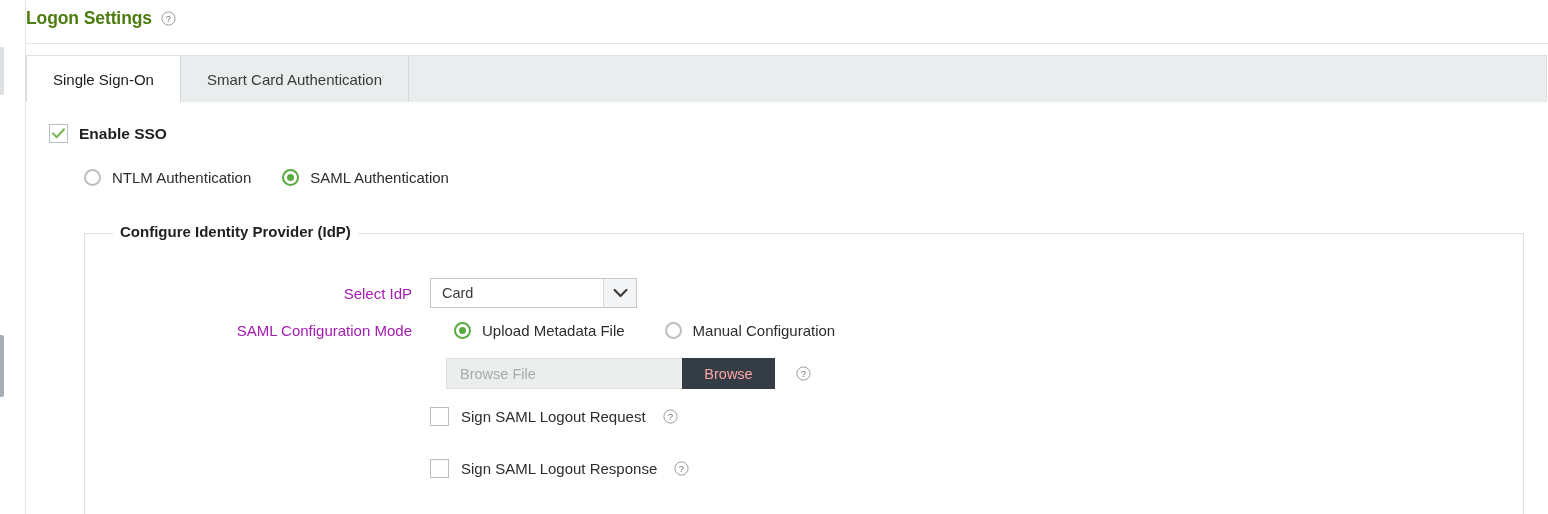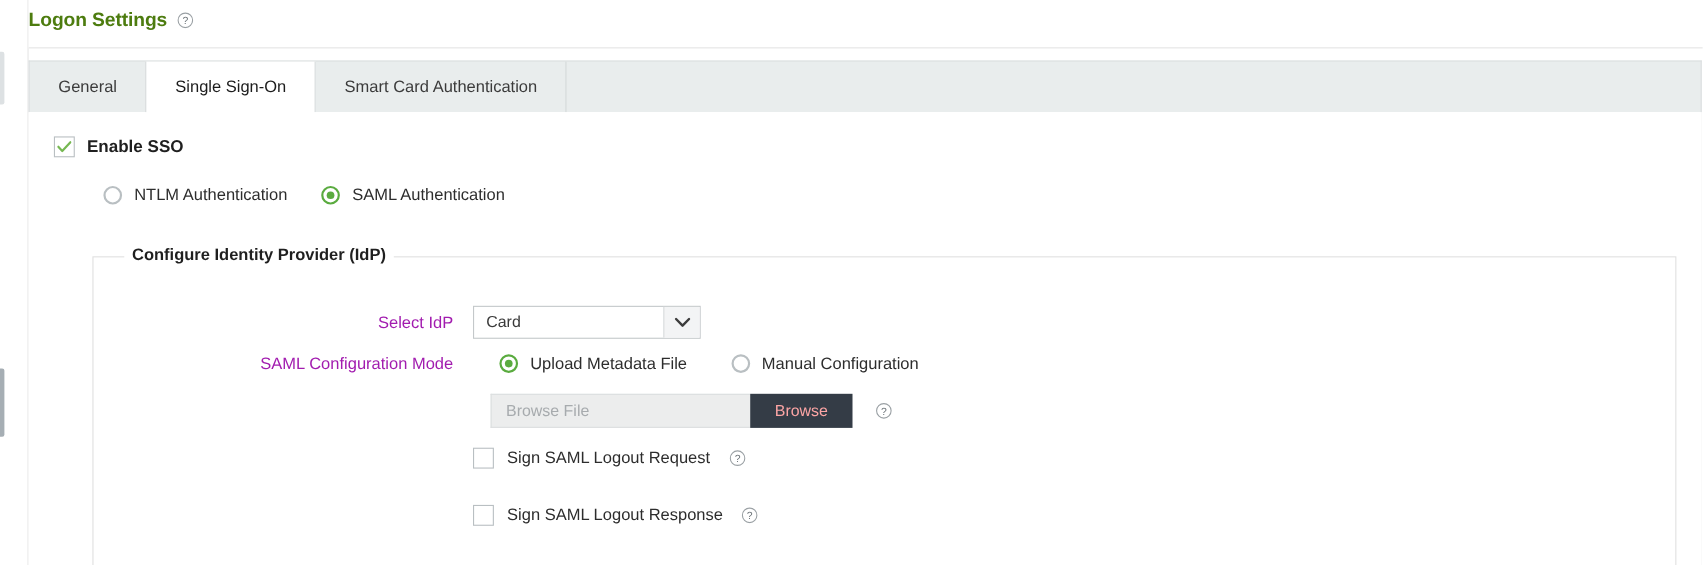--- a/index.html
+++ b/index.html
@@ -149,21 +149,21 @@
   .enable-label {
     font-size: 15.5px;
     font-weight: bold;
     color: #1f1f1f;
     white-space: nowrap;
   }
 
   
   .auth-row {
     position: absolute;
-    left: 68px; top: 67px;
+    left: 58px; top: 67px;
     display: flex;
     align-items: center;
   }
   .radio-group {
     display: flex;
     align-items: center;
     gap: 11px;
     cursor: pointer;
   }
   .radio-group + .radio-group { margin-left: 31px; }
@@ -336,23 +336,20 @@
     <span class="help-icon">
       <svg width="15" height="15" viewBox="0 0 15 15">
         <circle cx="7.5" cy="7.5" r="6.6" fill="#ffffff" stroke="#9aa0a4" stroke-width="1"></circle>
         <text x="7.5" y="11" font-family="Liberation Sans, sans-serif" font-size="9.5" fill="#6e757a" text-anchor="middle">?</text>
       </svg>
     </span>
   </div>
 </div>
 
 <div class="tab-bar">
-  <div class="tab">
-    <span>General</span>
-  </div>
   <div class="tab active">
     <span>Single Sign-On</span>
   </div>
   <div class="tab">
     <span>Smart Card Authentication</span>
   </div>
   <div class="tab-filler"></div>
 </div>
 
 <div class="content">

